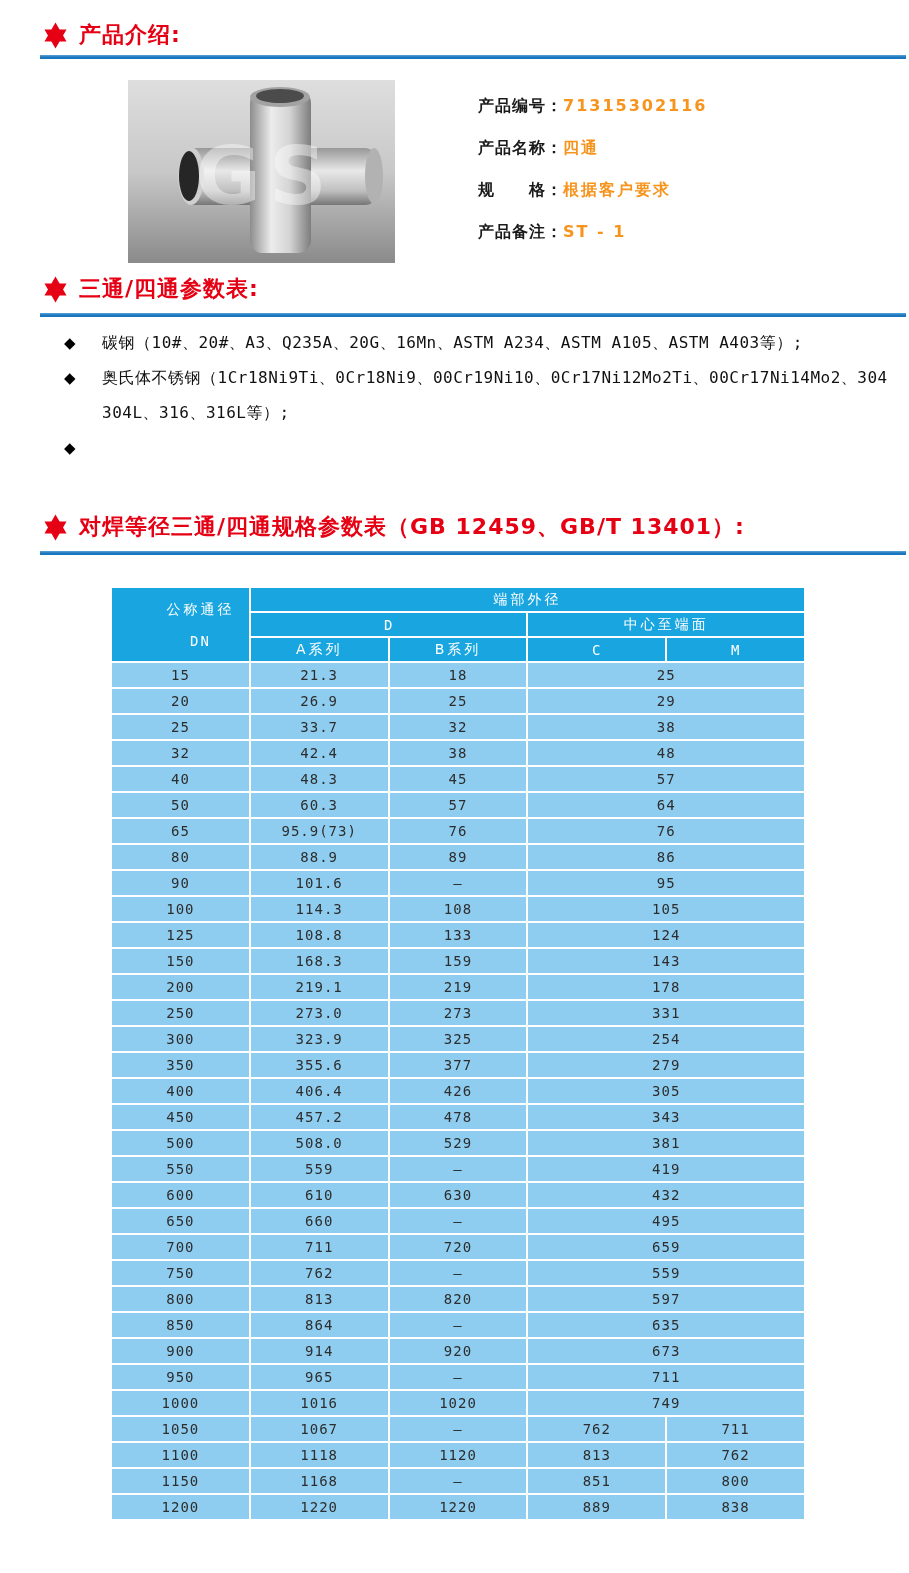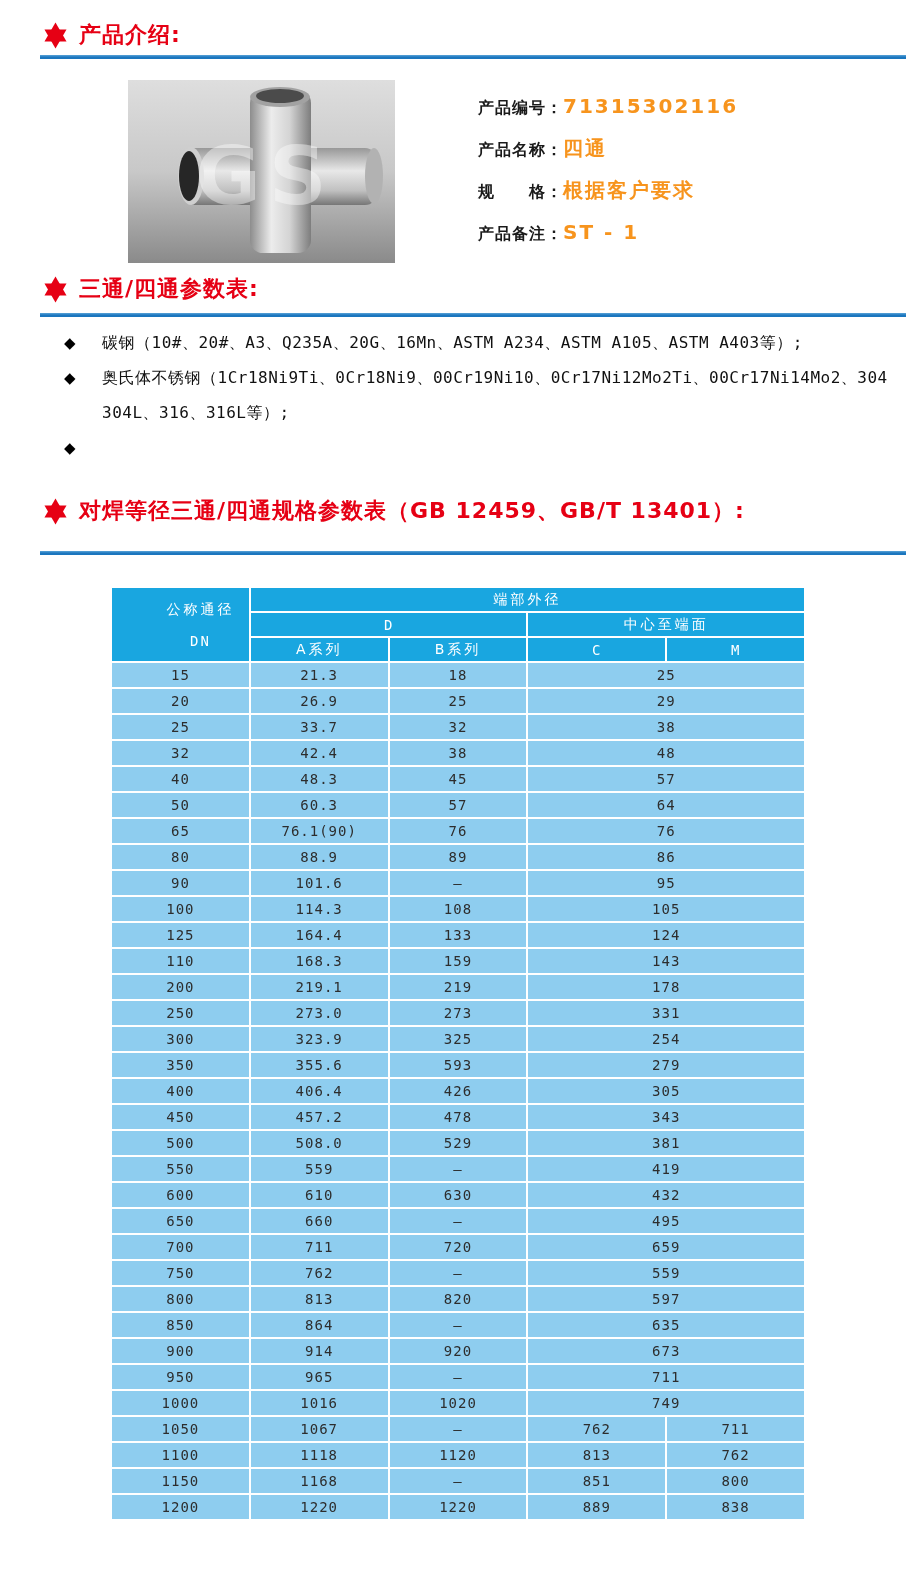--- a/index.html
+++ b/index.html
@@ -20,21 +20,21 @@
   }
   .divider{
     position:absolute;left:40px;width:866px;height:4px;
     background:linear-gradient(to bottom,#5aa4d8 0%,#1b76be 55%,#1b76be 100%);
   }
   
   .product-img{position:absolute;left:128px;top:80px;width:267px;height:183px;}
   .product-info{position:absolute;left:478px;top:94px;display:flex;flex-direction:column;gap:18px;}
   .p-field{display:flex;align-items:baseline;height:24px;line-height:24px;white-space:nowrap;}
   .p-label{color:#1a1a1a;font-size:16px;font-weight:bold;letter-spacing:1px;}
-  .p-value{color:var(--orange);font-size:20px;font-weight:bold;letter-spacing:2px;}
+  .p-value{color:var(--orange);font-size:16px;font-weight:bold;letter-spacing:2px;}
   
   .materials{position:absolute;left:64px;top:332px;width:820px;}
   .mat-line{display:flex;align-items:flex-start;height:35px;line-height:22px;white-space:nowrap;}
   .mat-line .diamond{color:#000;font-size:15px;width:27px;flex:0 0 auto;line-height:22px;}
   .mat-line.cont{padding-left:27px;}
   .mat-text{color:#111;font-size:16px;letter-spacing:0.5px;font-family:"DejaVu Sans Mono","DejaVu Sans",sans-serif;margin-left:11px;}
   
   .spec-table{
     position:absolute;left:110px;top:586px;width:696px;
     border-collapse:separate;border-spacing:2px;table-layout:fixed;
@@ -137,21 +137,21 @@
         <span class="mat-text">奥氏体不锈钢（1Cr18Ni9Ti、0Cr18Ni9、00Cr19Ni10、0Cr17Ni12Mo2Ti、00Cr17Ni14Mo2、304</span>
       </div>
       <div class="mat-line cont">
         <span class="mat-text">304L、316、316L等）;</span>
       </div>
       <div class="mat-line">
         <span class="diamond">◆</span>
       </div>
     </div>
 
-  <div class="sec-title" style="top:496px;">
+  <div class="sec-title" style="top:512px;">
     <svg class="star" viewBox="0 0 24 24">
       <polygon points="12,0.5 21.8,17.4 2.2,17.4" fill="#e60014"></polygon>
       <polygon points="12,23.5 2.2,6.6 21.8,6.6" fill="#e60014"></polygon>
     </svg>
     <span class="t">对焊等径三通/四通规格参数表（GB 12459、GB/T 13401）:</span>
   </div>
   <div class="divider" style="top:551px;"></div>
 
   <table class="spec-table">
     <colgroup>
@@ -212,21 +212,21 @@
           <td colspan="2">57</td>
         </tr>
         <tr>
           <td>50</td>
           <td>60.3</td>
           <td>57</td>
           <td colspan="2">64</td>
         </tr>
         <tr>
           <td>65</td>
-          <td>76.1(90)</td>
+          <td>95.9(73)</td>
           <td>76</td>
           <td colspan="2">76</td>
         </tr>
         <tr>
           <td>80</td>
           <td>88.9</td>
           <td>89</td>
           <td colspan="2">86</td>
         </tr>
         <tr>
@@ -236,26 +236,26 @@
           <td colspan="2">95</td>
         </tr>
         <tr>
           <td>100</td>
           <td>114.3</td>
           <td>108</td>
           <td colspan="2">105</td>
         </tr>
         <tr>
           <td>125</td>
-          <td>164.4</td>
+          <td>108.8</td>
           <td>133</td>
           <td colspan="2">124</td>
         </tr>
         <tr>
-          <td>110</td>
+          <td>150</td>
           <td>168.3</td>
           <td>159</td>
           <td colspan="2">143</td>
         </tr>
         <tr>
           <td>200</td>
           <td>219.1</td>
           <td>219</td>
           <td colspan="2">178</td>
         </tr>
@@ -267,21 +267,21 @@
         </tr>
         <tr>
           <td>300</td>
           <td>323.9</td>
           <td>325</td>
           <td colspan="2">254</td>
         </tr>
         <tr>
           <td>350</td>
           <td>355.6</td>
-          <td>593</td>
+          <td>377</td>
           <td colspan="2">279</td>
         </tr>
         <tr>
           <td>400</td>
           <td>406.4</td>
           <td>426</td>
           <td colspan="2">305</td>
         </tr>
         <tr>
           <td>450</td>

